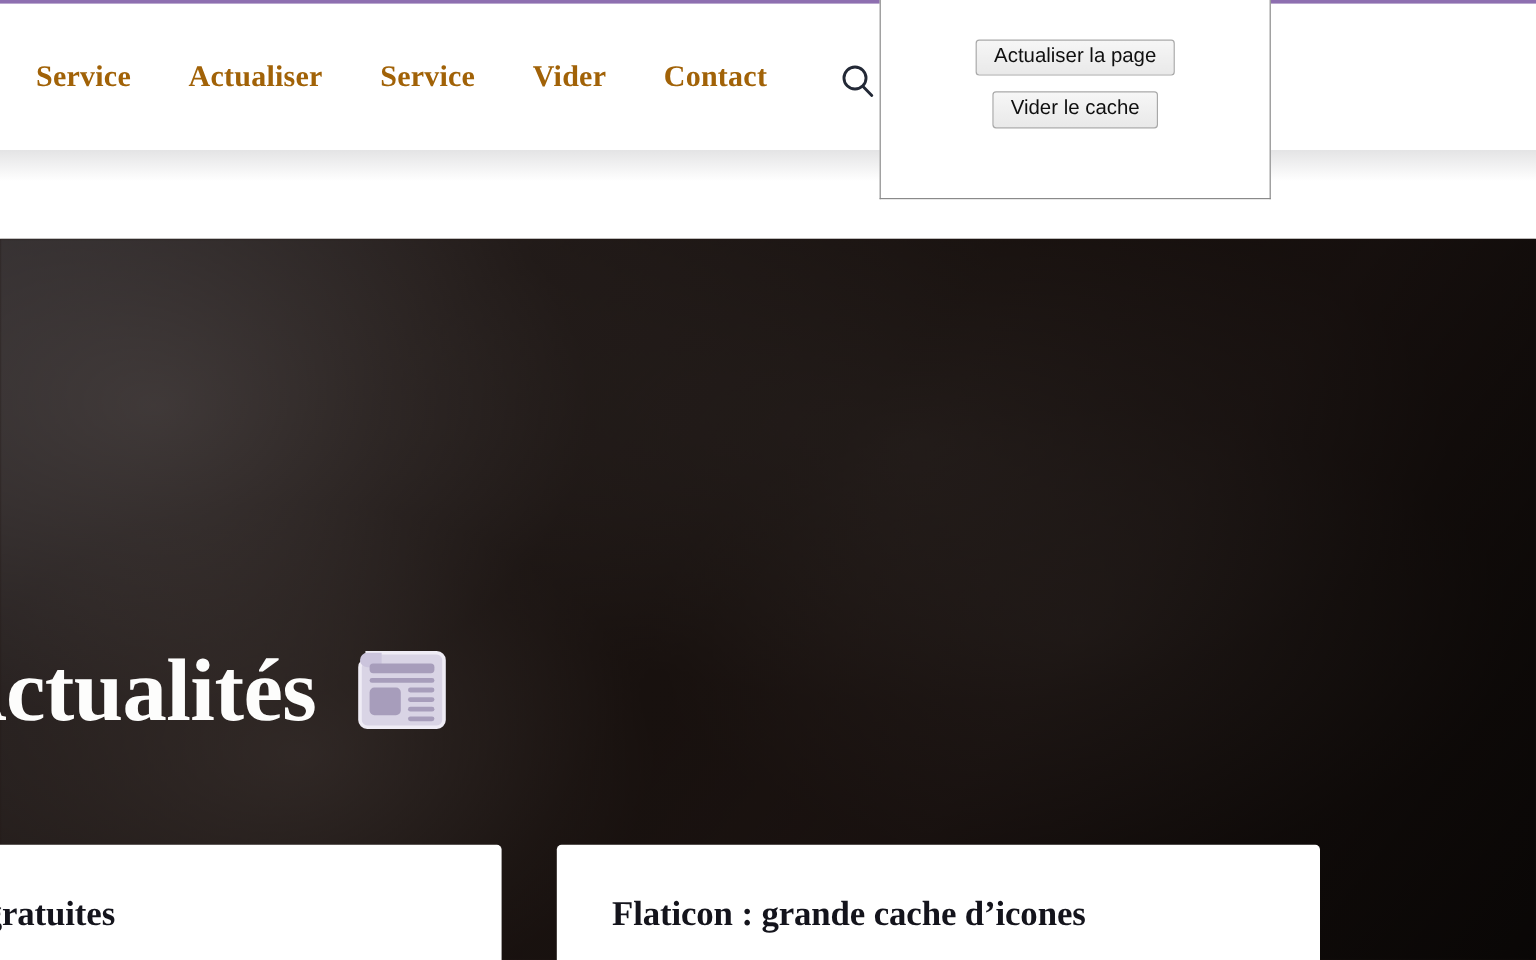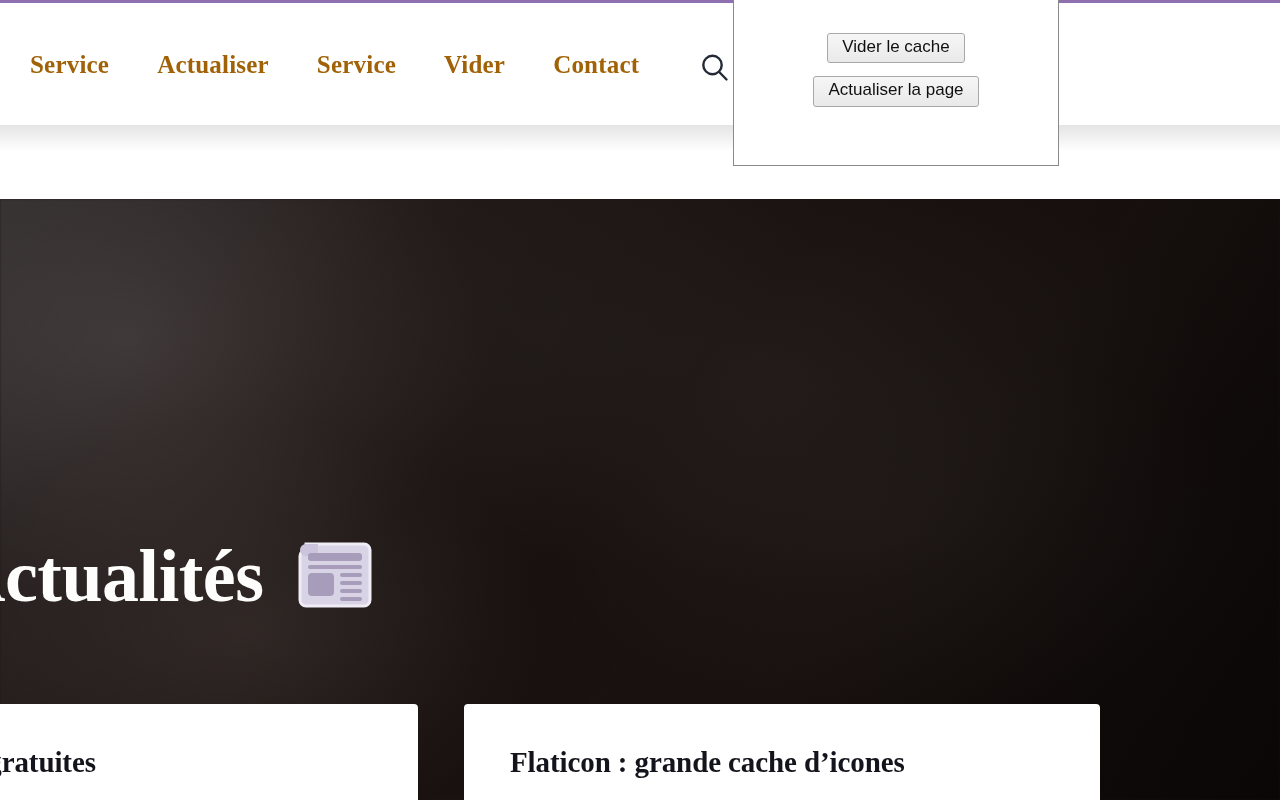--- a/index.html
+++ b/index.html
@@ -281,17 +281,17 @@
   <div class="cta-box">
     <svg class="cta-arrow" viewBox="0 0 42 22">
       <line x1="2" y1="11" x2="26" y2="11" stroke="#e0404f" stroke-width="3.6"></line>
       <path d="M24 3 L38 11 L24 19 Z" fill="#e0404f"></path>
     </svg>
   </div>
 
   <div class="top-accent"></div>
 
   <div class="popup">
+    <button class="popup-btn">Actualiser la page</button>
     <button class="popup-btn">Vider le cache</button>
-    <button class="popup-btn">Actualiser la page</button>
   </div>
 
 </div>
 
 </body></html>

